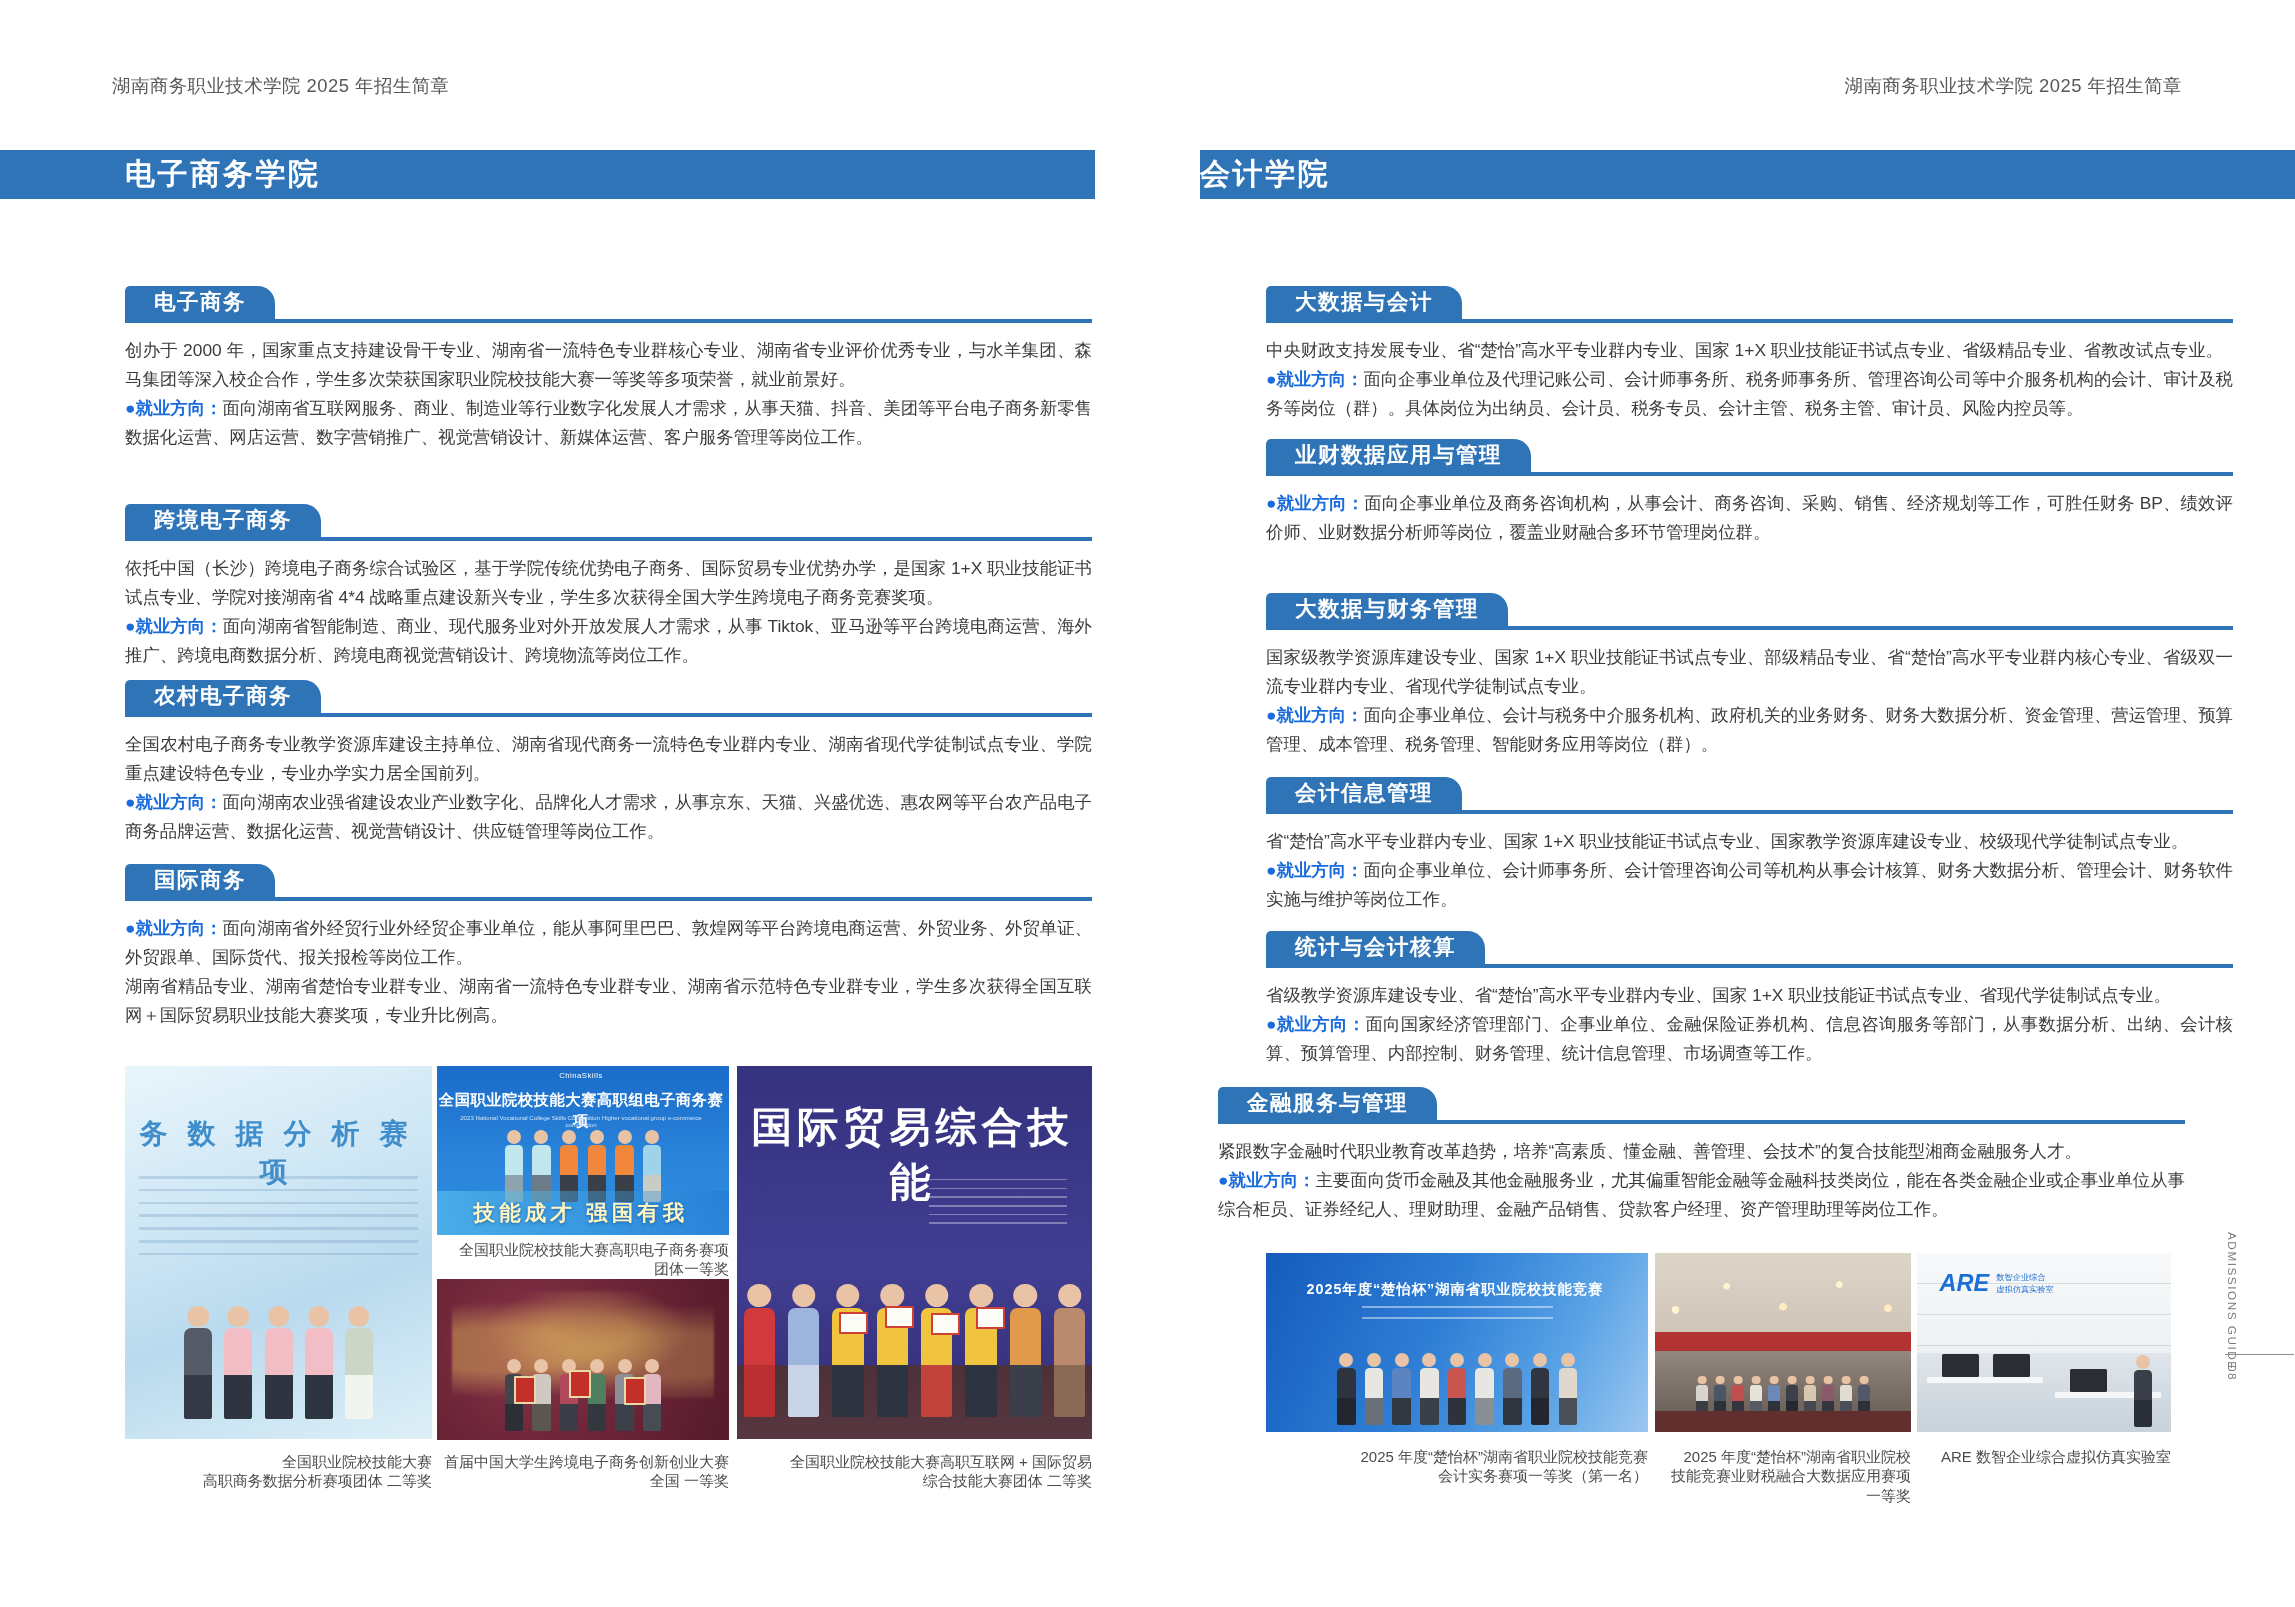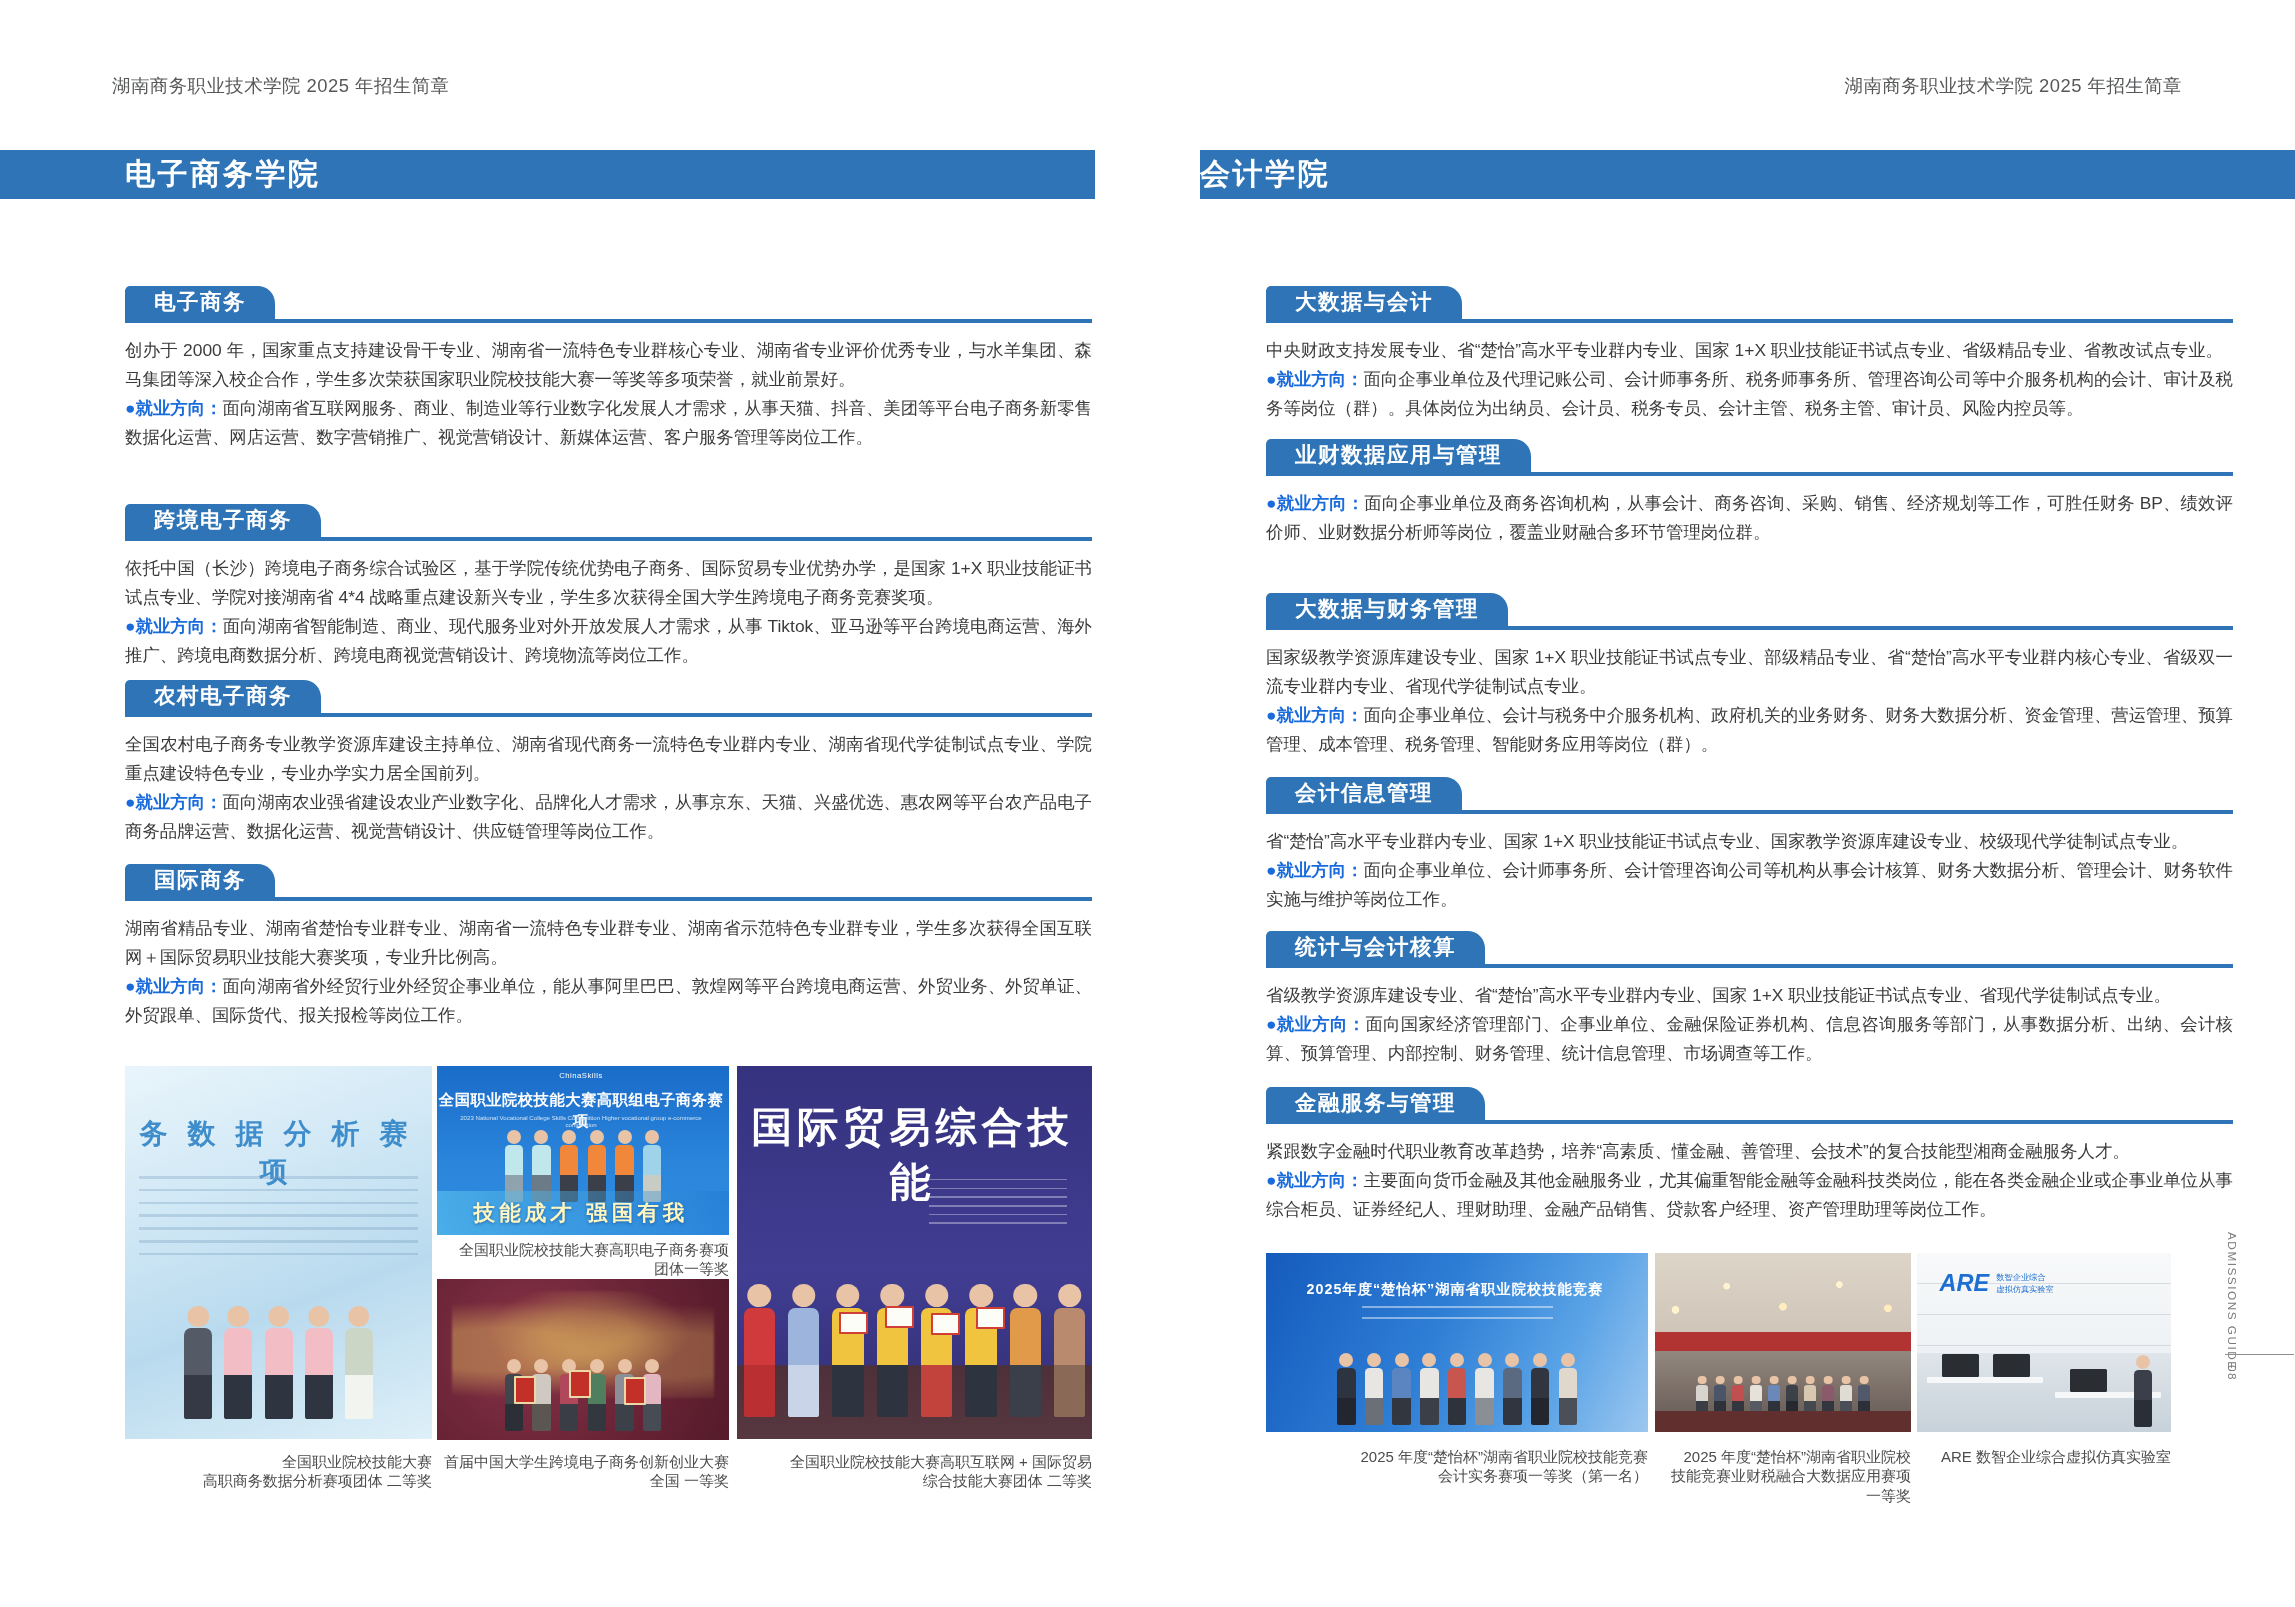--- a/index.html
+++ b/index.html
@@ -124,22 +124,22 @@
     <div class="bodywrap">
       <p><span>全国农村电子商务专业教学资源库建设主持单位、湖南省现代商务一流特色专业群内专业、湖南省现代学徒制试点专业、学院重点建设特色专业，专业办学实力居全国前列。</span></p>
       <p><span class="emp">●就业方向：</span><span>面向湖南农业强省建设农业产业数字化、品牌化人才需求，从事京东、天猫、兴盛优选、惠农网等平台农产品电子商务品牌运营、数据化运营、视觉营销设计、供应链管理等岗位工作。</span></p>
     </div>
   </section>
 
   <section class="sec" style="left:125px;top:864px">
     <div class="tab"><span>国际商务</span></div>
     <div class="rule"></div>
     <div class="bodywrap">
+      <p><span class="emp">●就业方向：</span><span>面向湖南省外经贸行业外经贸企事业单位，能从事阿里巴巴、敦煌网等平台跨境电商运营、外贸业务、外贸单证、外贸跟单、国际货代、报关报检等岗位工作。</span></p>
       <p><span>湖南省精品专业、湖南省楚怡专业群专业、湖南省一流特色专业群专业、湖南省示范特色专业群专业，学生多次获得全国互联网＋国际贸易职业技能大赛奖项，专业升比例高。</span></p>
-      <p><span class="emp">●就业方向：</span><span>面向湖南省外经贸行业外经贸企事业单位，能从事阿里巴巴、敦煌网等平台跨境电商运营、外贸业务、外贸单证、外贸跟单、国际货代、报关报检等岗位工作。</span></p>
     </div>
   </section>
 
   <div class="photo" style="left:125px;top:1066px;width:307px;height:373px;background:linear-gradient(160deg,#e9f5fb 0%,#cfe7f5 35%,#b9daee 62%,#def0f8 100%)">
     <div class="povl l1-title">务 数 据 分 析 赛 项</div>
     <div class="l1-fine"></div>
     <div class="people" style="bottom:20.5px">
       <div class="pe" style="--s:#545a66;--p:#343945"></div>
       <div class="pe" style="--s:#f3bdc5;--p:#2e3440"></div>
       <div class="pe" style="--s:#f3bdc5;--p:#2e3440"></div>
@@ -251,21 +251,21 @@
 
   <section class="sec" style="left:1266px;top:931px">
     <div class="tab"><span>统计与会计核算</span></div>
     <div class="rule"></div>
     <div class="bodywrap">
       <p><span>省级教学资源库建设专业、省“楚怡”高水平专业群内专业、国家 1+X 职业技能证书试点专业、省现代学徒制试点专业。</span></p>
       <p><span class="emp">●就业方向：</span><span>面向国家经济管理部门、企事业单位、金融保险证券机构、信息咨询服务等部门，从事数据分析、出纳、会计核算、预算管理、内部控制、财务管理、统计信息管理、市场调查等工作。</span></p>
     </div>
   </section>
 
-  <section class="sec" style="left:1266px;top:1087px">
+  <section class="sec" style="left:1218px;top:1087px">
     <div class="tab"><span>金融服务与管理</span></div>
     <div class="rule"></div>
     <div class="bodywrap">
       <p><span>紧跟数字金融时代职业教育改革趋势，培养“高素质、懂金融、善管理、会技术”的复合技能型湘商金融服务人才。</span></p>
       <p><span class="emp">●就业方向：</span><span>主要面向货币金融及其他金融服务业，尤其偏重智能金融等金融科技类岗位，能在各类金融企业或企事业单位从事综合柜员、证券经纪人、理财助理、金融产品销售、贷款客户经理、资产管理助理等岗位工作。</span></p>
     </div>
   </section>
 
   <div class="photo" style="left:1266px;top:1253px;width:382px;height:179px;background:linear-gradient(115deg,#155bbd 0%,#2f7fd6 45%,#5aa3e6 75%,#9cc7f0 100%)">
     <div class="povl r1-title">2025年度“楚怡杯”湖南省职业院校技能竞赛</div>

